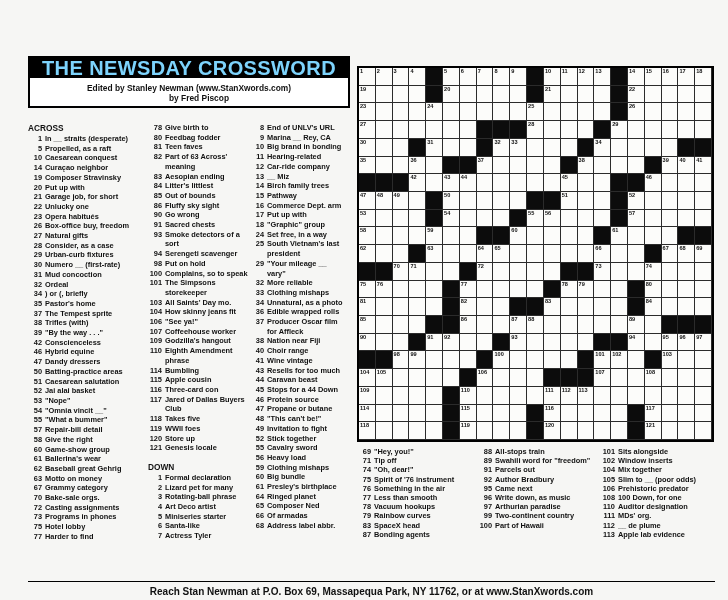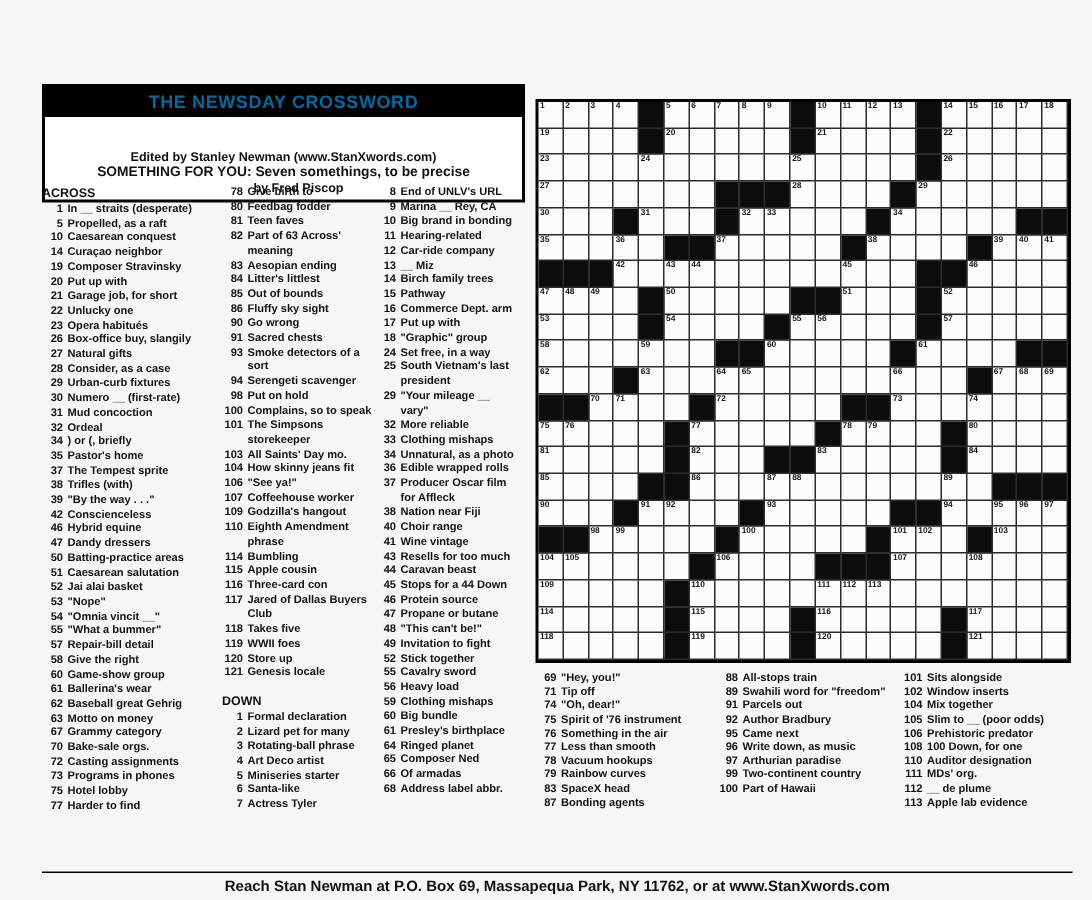--- a/index.html
+++ b/index.html
@@ -1,22 +1,22 @@
 <!DOCTYPE html>
 <html><head>
 <meta charset="utf-8">
 <style>
   html,body{margin:0;padding:0;background:#e9e9e7;}
   .page{position:relative;width:728px;height:600px;background:#f6f6f4;
         font-family:"Liberation Sans",sans-serif;color:#111;overflow:hidden;}
 
   
   .masthead{position:absolute;left:28px;top:56px;width:322px;border:2px solid #000;background:#fff;box-sizing:border-box;}
-  .mast-bar{background:#000;color:#0369a1;text-align:center;font-weight:bold;font-size:12px;line-height:20px;letter-spacing:.4px;}
-  .mast-edited{font-size:8.4px;font-weight:bold;text-align:center;margin-top:21px;line-height:10px;}
+  .mast-bar{background:#000;color:#7dd3fc;text-align:center;font-weight:bold;font-size:20px;line-height:20px;letter-spacing:.4px;}
+  .mast-edited{font-size:8.4px;font-weight:bold;text-align:center;margin-top:5px;line-height:10px;}
   .mast-theme{font-size:9.2px;font-weight:bold;text-align:center;line-height:11px;}
   .mast-byline{font-size:8.4px;font-weight:bold;text-align:center;line-height:10px;margin-bottom:3px;padding-left:20px;}
 
   
   .clues-left{position:absolute;left:28px;top:123px;width:324px;display:flex;gap:1px;}
   .clues-bottom{position:absolute;left:357px;top:447px;width:358px;display:flex;gap:5px;}
   .clue-col{flex:none;}
   .clues-left .clue-col:nth-child(1){width:119px;}
   .clues-left .clue-col:nth-child(2){width:101px;}
   .clues-left .clue-col:nth-child(3){width:97px;}
@@ -51,21 +51,20 @@
   .rule-thin{height:1px;background:#000;margin-top:3px;}
 </style>
 </head>
 <body>
 
 <div class="page">
 
   <div class="masthead">
     <div class="mast-bar">THE NEWSDAY CROSSWORD</div>
     <div class="mast-edited">Edited by Stanley Newman (www.StanXwords.com)</div>
-    <div class="mast-theme">SOMETHING FOR YOU: Seven somethings, to be precise</div>
     <div class="mast-byline">by Fred Piscop</div>
   </div>
 
   <div class="clues-left">
       <div class="clue-col">
         <div class="clue-header">ACROSS</div>
         <div class="clue">
           <span class="cnum">1</span>
           <span class="ctext">In __ straits (desperate)</span>
         </div>
@@ -96,21 +95,21 @@
         <div class="clue">
           <span class="cnum">22</span>
           <span class="ctext">Unlucky one</span>
         </div>
         <div class="clue">
           <span class="cnum">23</span>
           <span class="ctext">Opera habitués</span>
         </div>
         <div class="clue">
           <span class="cnum">26</span>
-          <span class="ctext">Box-office buy, slangily</span>
+          <span class="ctext">Box-office buy, freedom</span>
         </div>
         <div class="clue">
           <span class="cnum">27</span>
           <span class="ctext">Natural gifts</span>
         </div>
         <div class="clue">
           <span class="cnum">28</span>
           <span class="ctext">Consider, as a case</span>
         </div>
         <div class="clue">

